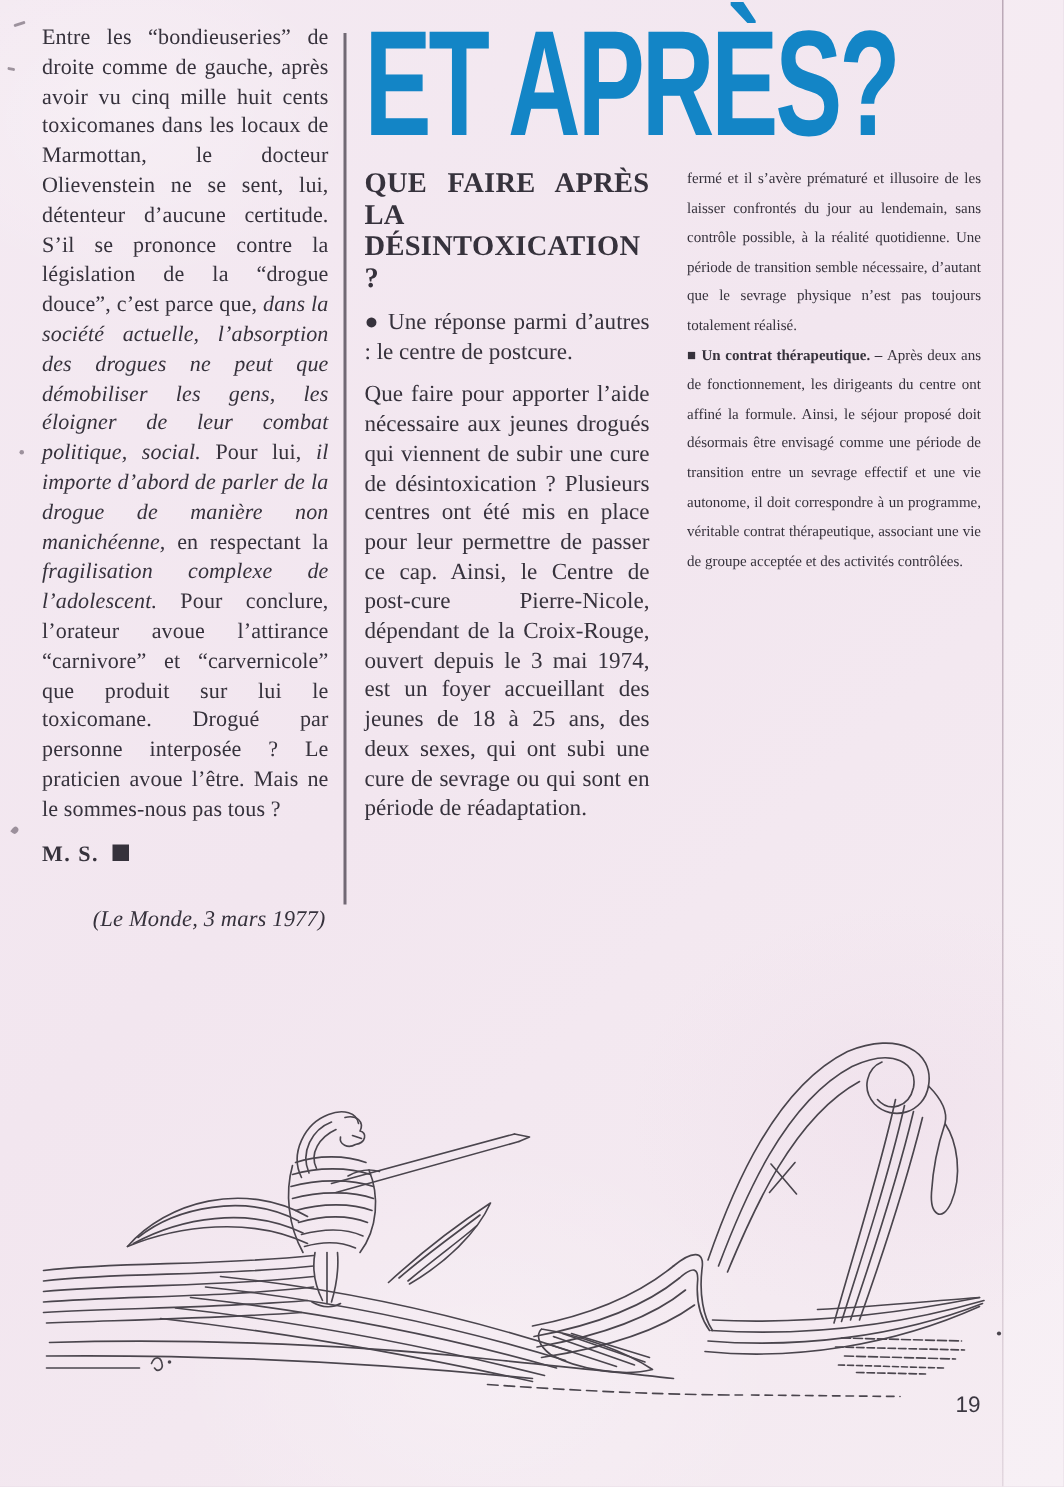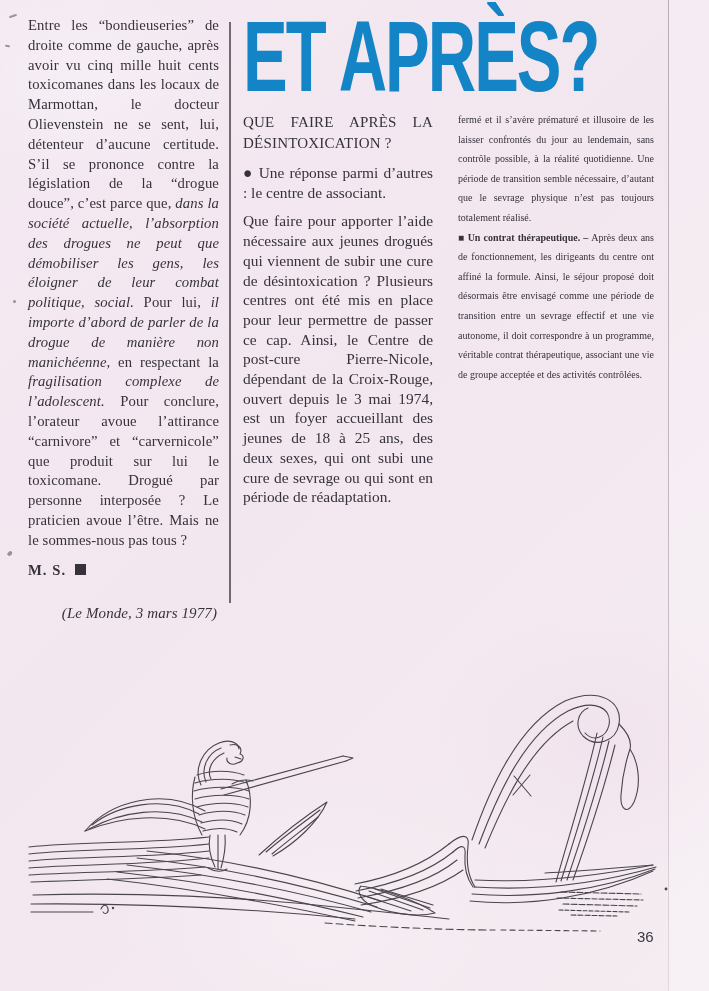--- a/index.html
+++ b/index.html
@@ -20,21 +20,21 @@
   .col{position:absolute;text-align:justify;}
   .col p{margin:0;}
   .left-col{left:28px;top:16px;width:191px;font-size:14.7px;line-height:19.8px;letter-spacing:.1px;}
   .left-col p{margin:0 0 10px 0;}
   .mid-col{left:243px;top:112px;width:190px;font-size:15.4px;line-height:19.7px;}
   .mid-col p{margin:0 0 9px 0;}
   .right-col{left:458px;top:110px;width:196px;font-size:10px;line-height:19.6px;}
   .right-col p{margin:0;}
   .it{font-style:italic;}
   .bd{font-weight:bold;}
-  .kicker{font-weight:normal;font-size:15px;line-height:21px;letter-spacing:.2px;margin:0 0 8px 0;text-align:justify;}
+  .kicker{font-weight:bold;font-size:19px;line-height:21px;letter-spacing:.2px;margin:0 0 8px 0;text-align:justify;}
   .headline{
     position:absolute;left:243px;top:6px;white-space:nowrap;
     font-family:"Liberation Sans", sans-serif;font-weight:bold;
     font-size:100px;line-height:1;letter-spacing:-3px;
     transform:scaleX(0.67);transform-origin:left top;
   }
   .divider{position:absolute;left:229px;top:22px;width:1.6px;height:581px;background:rgba(62,55,68,.72);}
   .signature{text-align:left;padding-right:14px;margin-top:4px;font-weight:bold;letter-spacing:1px;}
   .sig-square{display:inline-block;width:11px;height:11px;background:#36323c;margin-left:9px;vertical-align:baseline;}
   .source{text-align:right;padding-right:2px;margin-top:24px;font-style:italic;font-size:15px;}
@@ -66,21 +66,21 @@
       </div>
     <div class="signature">
       <span>M. S.</span><span class="sig-square"></span>
     </div>
     <div class="source">(Le Monde, 3 mars 1977)</div>
   </div>
 
   <div class="col mid-col">
     <p class="kicker">QUE FAIRE APRÈS LA DÉSINTOXICATION ?</p>
     <div>
-        <p><span>● Une réponse parmi d’autres : le centre de associant.</span></p>
+        <p><span>● Une réponse parmi d’autres : le centre de postcure.</span></p>
         <p><span>Que faire pour apporter l’aide nécessaire aux jeunes drogués qui viennent de subir une cure de désintoxication ? Plusieurs centres ont été mis en place pour leur permettre de passer ce cap. Ainsi, le Centre de post-cure Pierre-Nicole, dépendant de la Croix-Rouge, ouvert depuis le 3 mai 1974, est un foyer accueillant des jeunes de 18 à 25 ans, des deux sexes, qui ont subi une cure de sevrage ou qui sont en période de réadaptation.</span></p>
       </div>
   </div>
 
   <div class="col right-col">
     <div>
         <p><span>fermé et il s’avère prématuré et illusoire de les laisser confrontés du jour au lendemain, sans contrôle possible, à la réalité quotidienne. Une période de transition semble nécessaire, d’autant que le sevrage physique n’est pas toujours totalement réalisé.</span></p>
         <p><span class="bd">■ Un contrat thérapeutique. – </span><span>Après deux ans de fonctionnement, les dirigeants du centre ont affiné la formule. Ainsi, le séjour proposé doit désormais être envisagé comme une période de transition entre un sevrage effectif et une vie autonome, il doit correspondre à un programme, véritable contrat thérapeutique, associant une vie de groupe acceptée et des activités contrôlées.</span></p>
       </div>
   </div>
@@ -181,21 +181,21 @@
       <path d="M505,92 L488,112"></path>
       <path d="M594,41 C602,49 607,58 605,66 C613,78 617,100 609,119 C603,132 595,127 596,112 C597,95 601,78 605,66"></path>
       <path d="M590,62 C580,102 564,152 548,197"></path>
       <path d="M584,58 C574,100 558,150 542,197"></path>
       <path d="M578,54 C568,98 552,148 536,198"></path>
       <path d="M572,50 C562,96 546,146 531,199"></path>
     </g>
     <circle cx="641" cy="206" r="1.4"></circle>
   </svg>
 
-  <div class="page-number">36</div>
+  <div class="page-number">19</div>
 
   <div class="fold-right"></div>
   <div class="fold-line"></div>
 
   <div class="artifact a1"></div>
   <div class="artifact a2"></div>
   <div class="artifact a3"></div>
   <div class="artifact a4"></div>
 
 </div>

